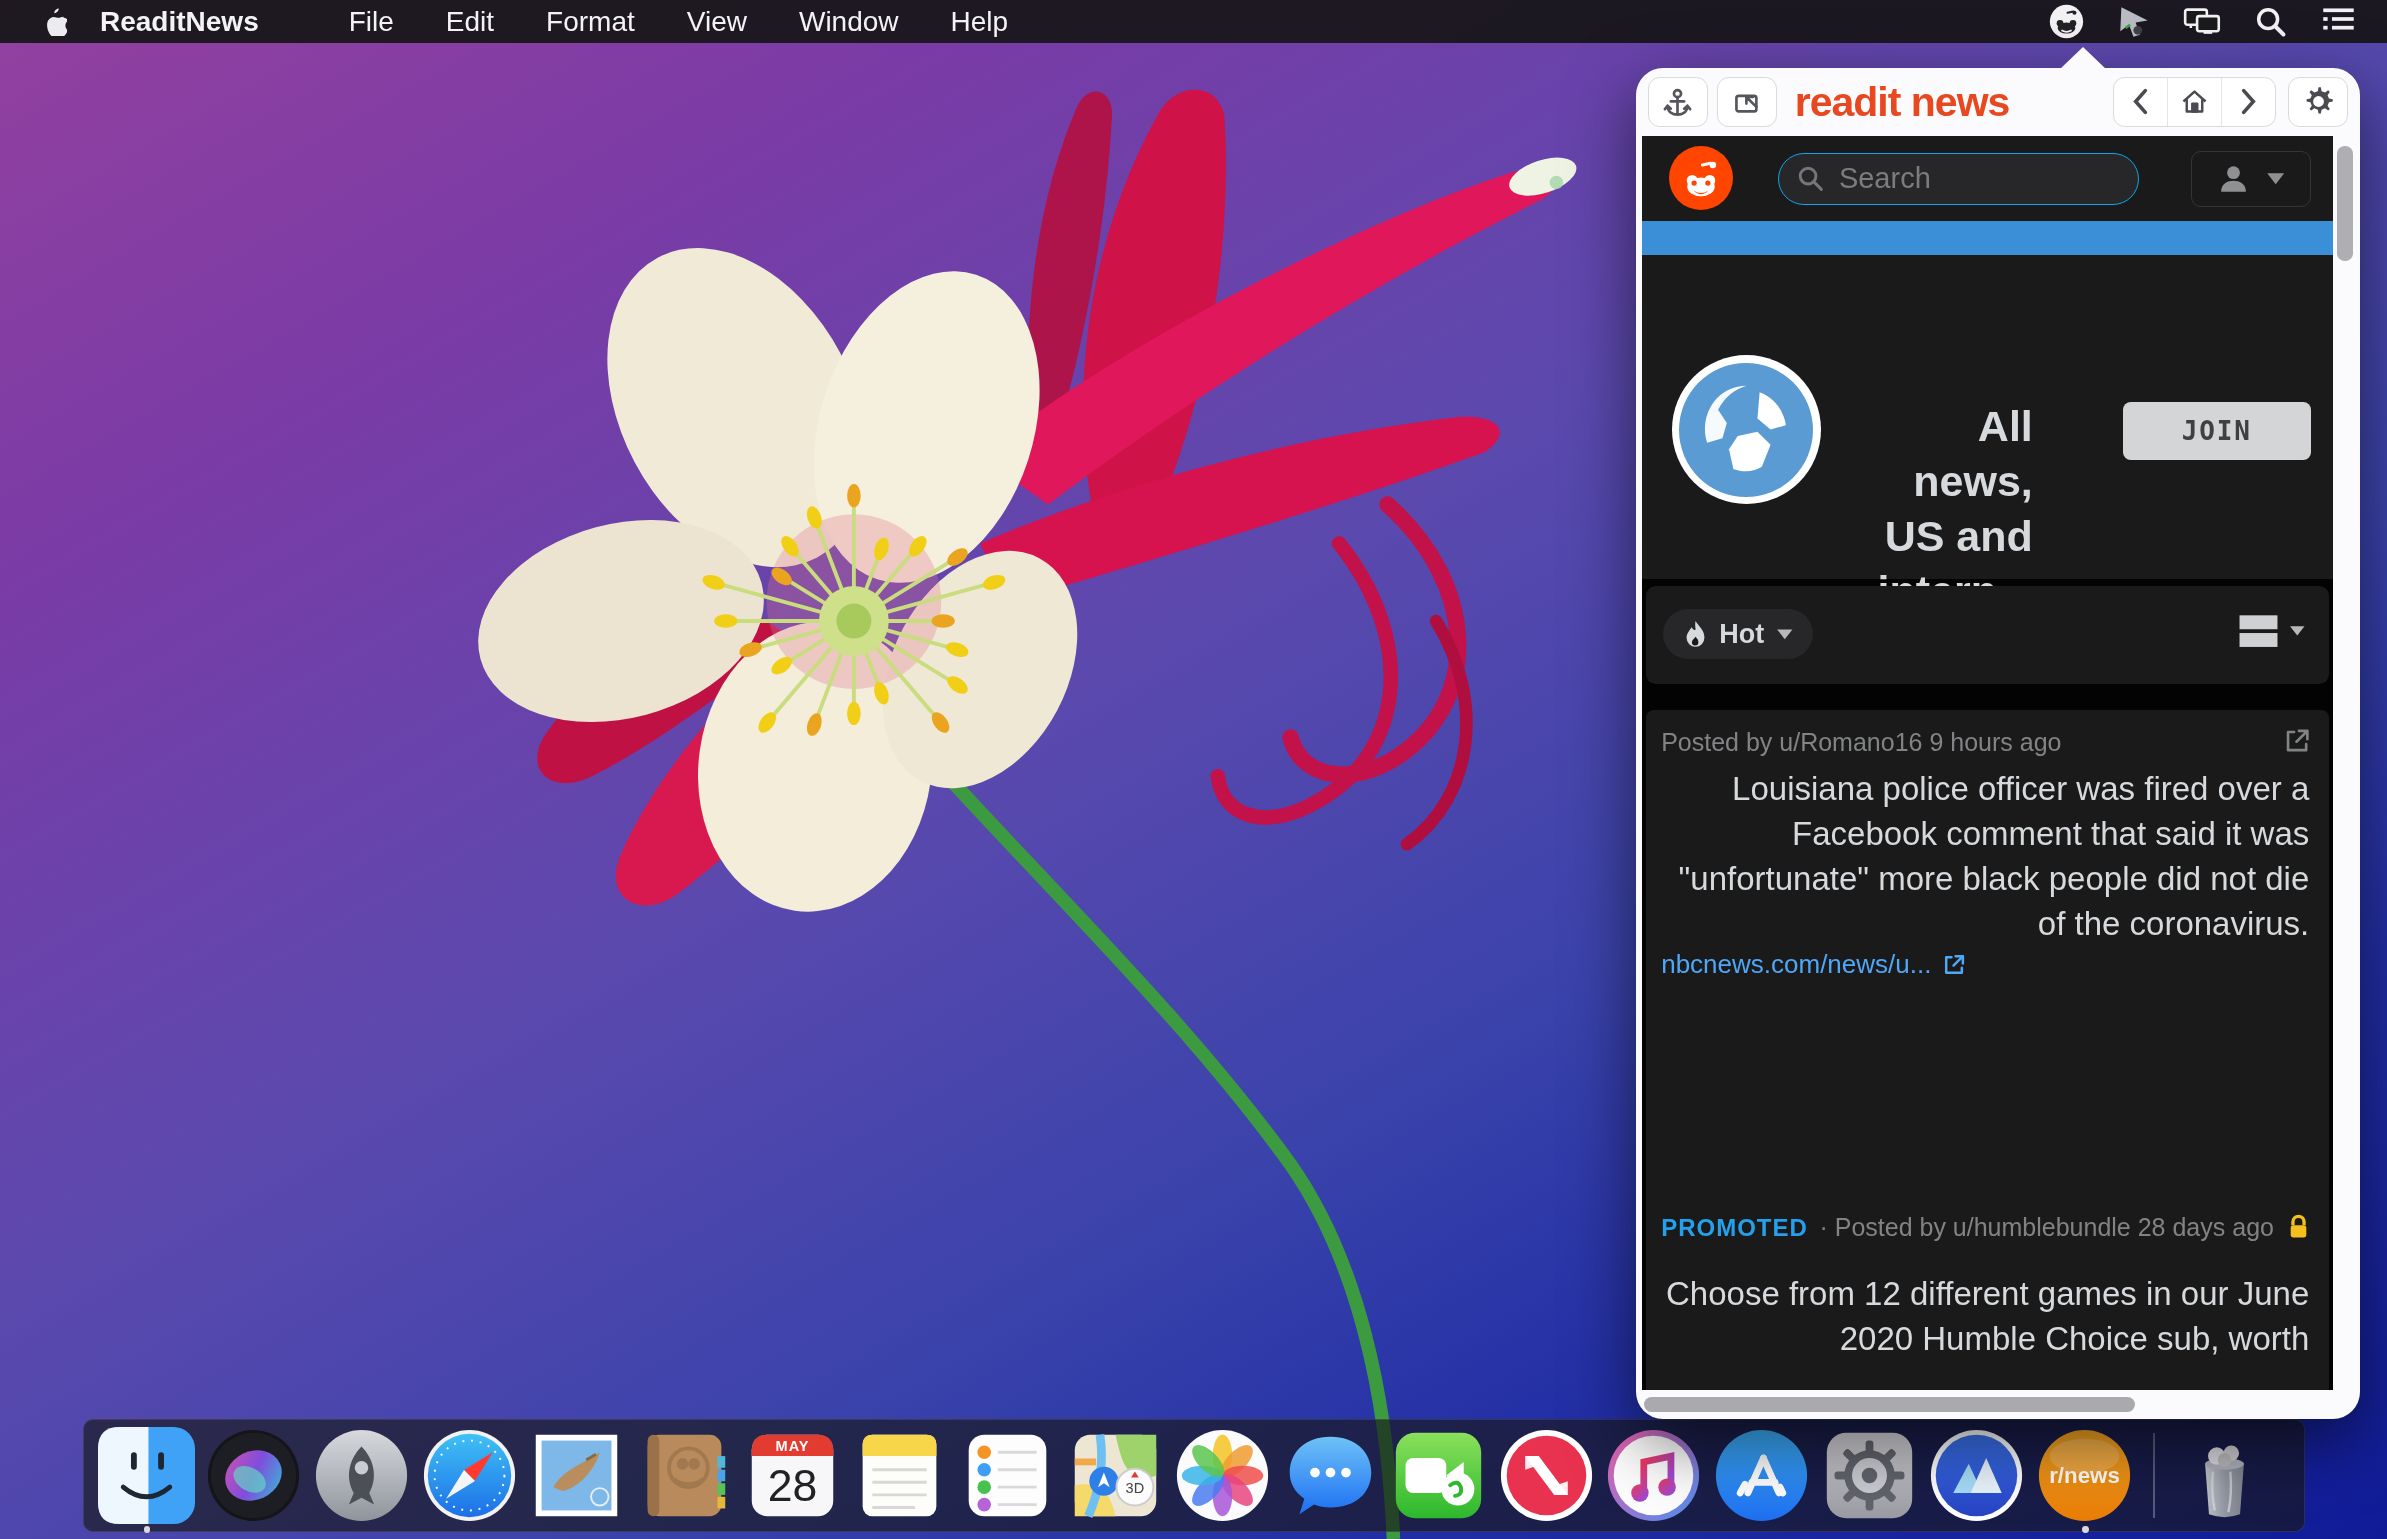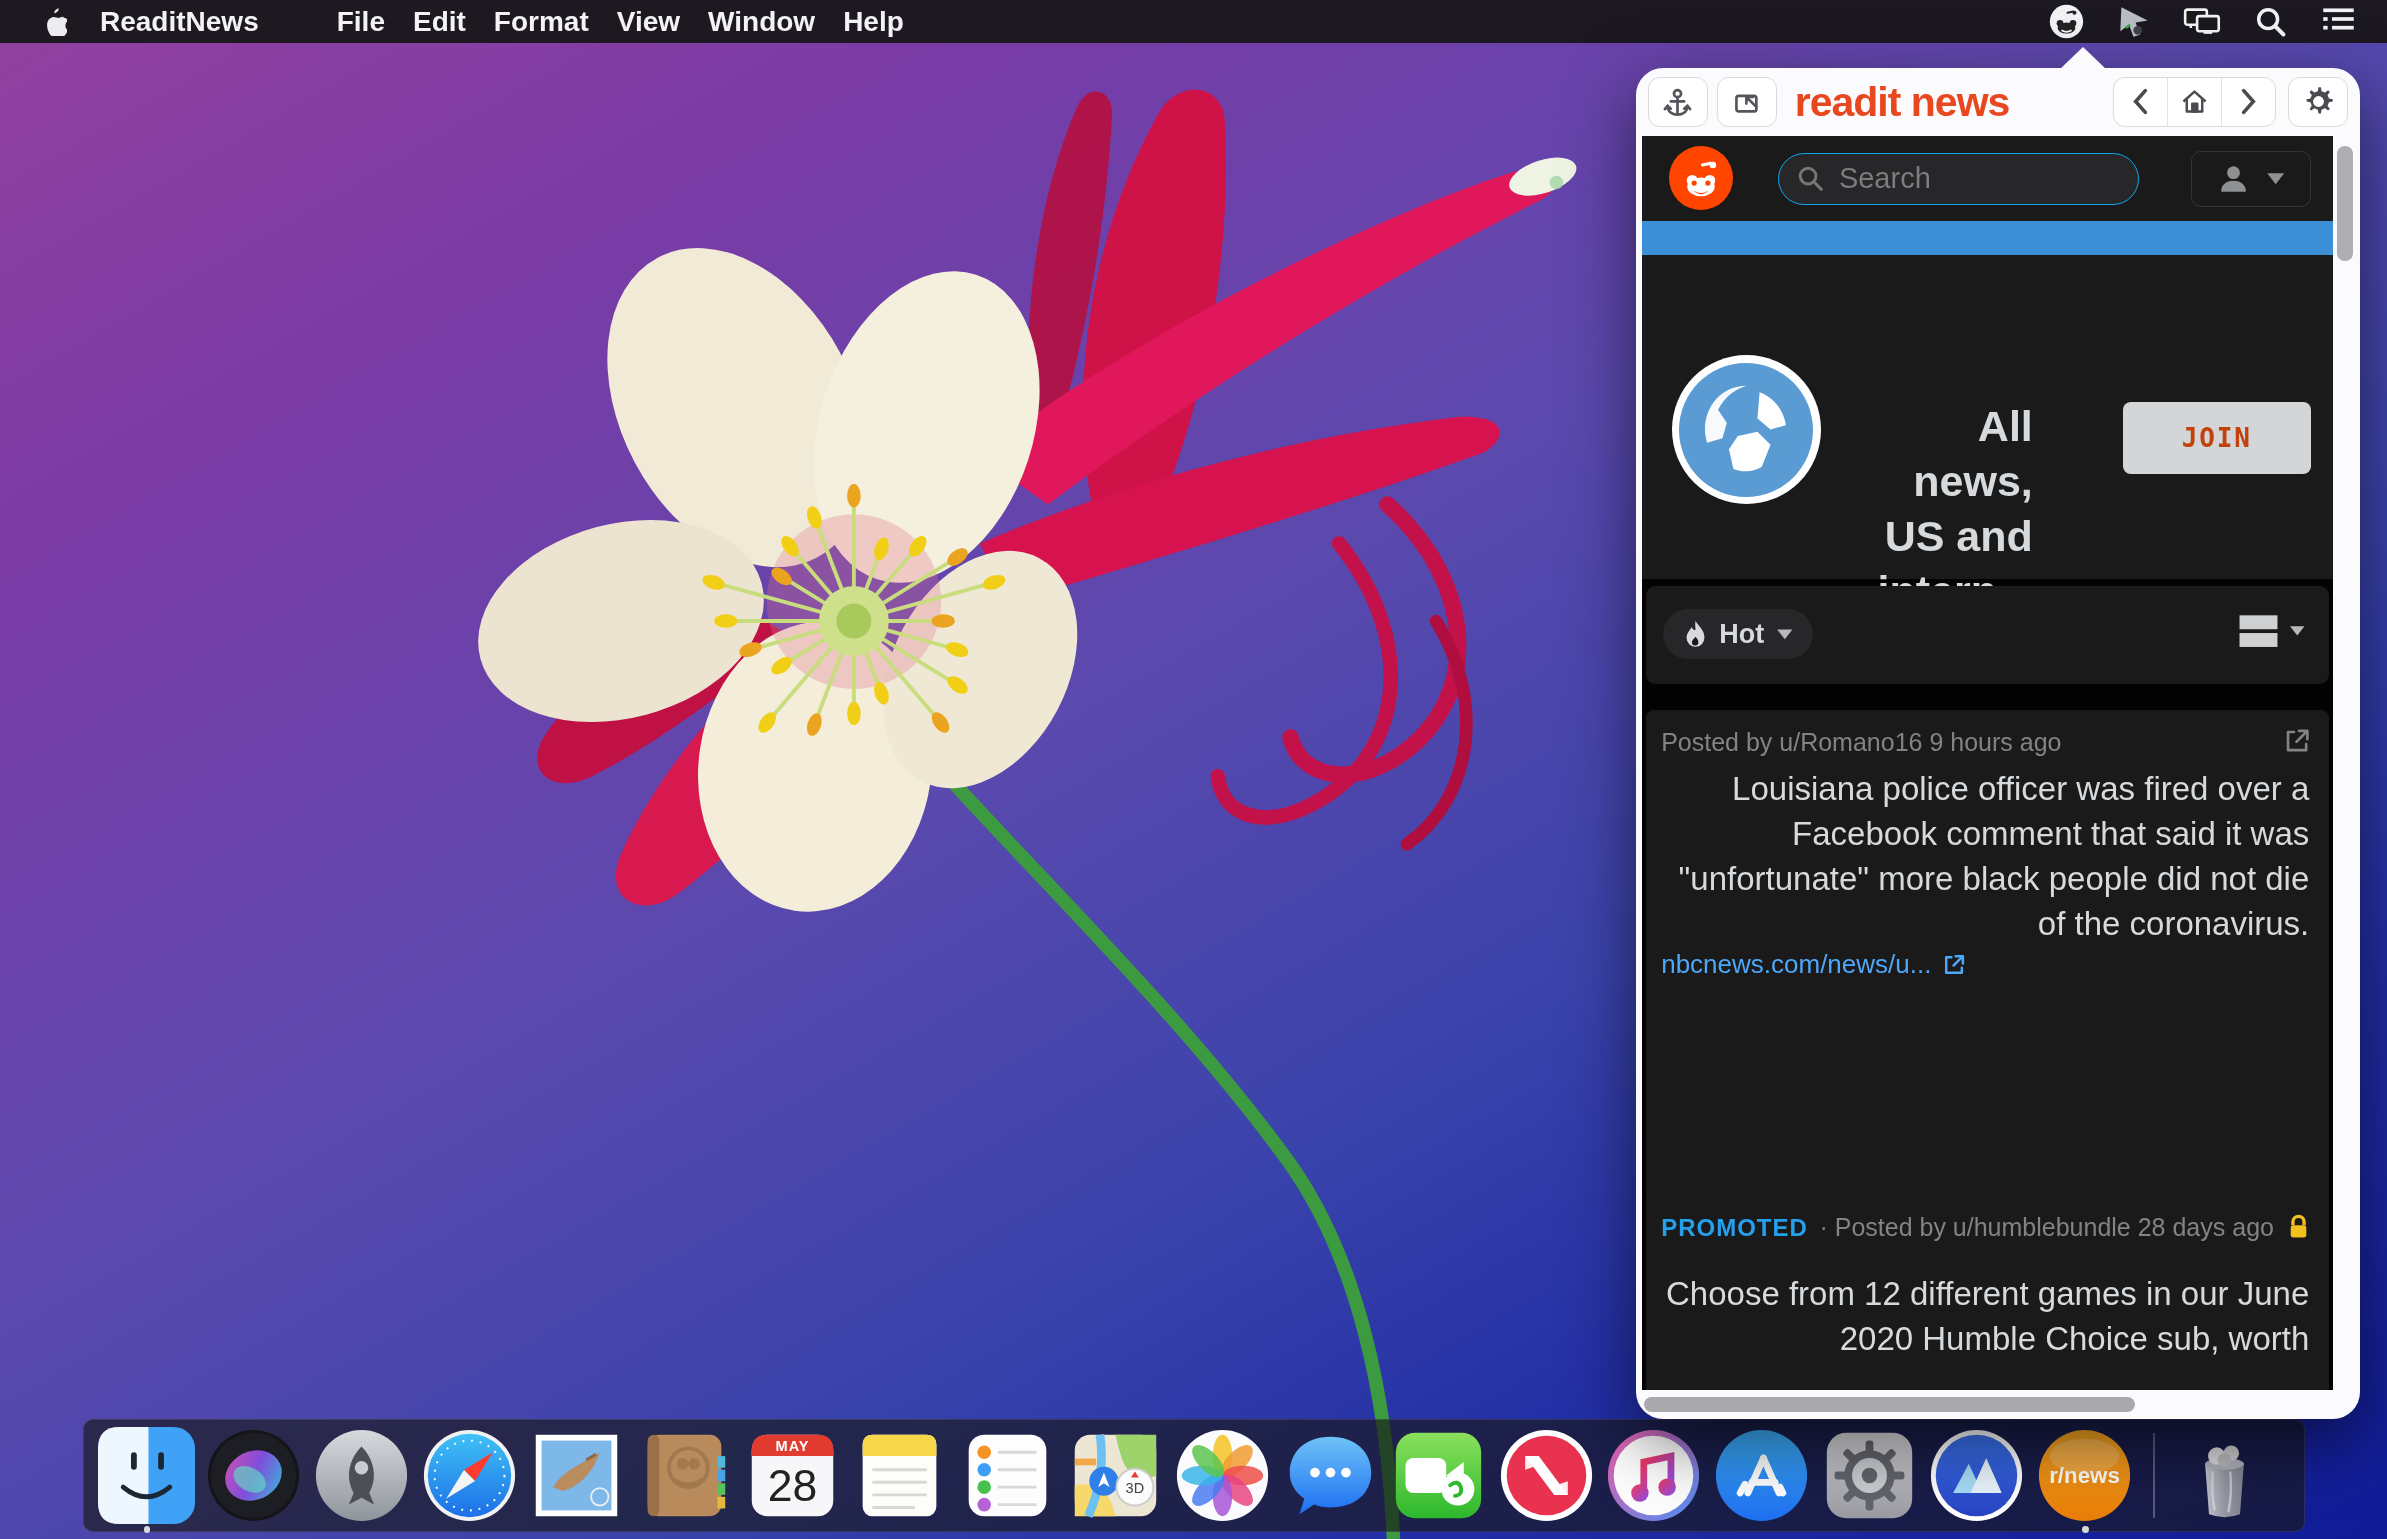--- a/index.html
+++ b/index.html
@@ -15,21 +15,21 @@
     position:relative;color:#fff;
   }
   
   #flower{position:absolute;left:0;top:0;pointer-events:none;}
   
   .menubar{position:absolute;left:0;top:0;width:2387px;height:43px;
     background:rgba(24,22,26,.95);display:flex;align-items:center;
     font-size:28px;color:#f3f3f5;z-index:40;}
   .menubar .apple{margin:0 33px 0 41px;display:flex;align-items:center;}
   .menubar .appname{font-weight:700;margin-right:64px;}
-  .menubar .mitem{margin:0 14px;font-weight:700;}
+  .menubar .mitem{margin:0 26px;font-weight:400;}
   .statusicons{margin-left:auto;display:flex;align-items:center;gap:29px;padding-right:29px;}
   .statusicons .sicon{width:39px;height:39px;display:flex;align-items:center;justify-content:center;}
   
   .pop-arrow{position:absolute;left:2059px;top:47px;width:0;height:0;z-index:49;
     border-left:24px solid transparent;border-right:24px solid transparent;border-bottom:23px solid #fbfbfd;}
   .popover{position:absolute;left:1636px;top:68px;width:724px;height:1351px;
     background:#fbfbfd;border-radius:27px;box-shadow:0 23px 68px rgba(0,0,0,.55);z-index:48;text-align:right;}
   .ptoolbar{position:absolute;left:0;top:0;width:100%;height:68px;display:flex;align-items:center;padding:0 11.6px;}
   .tbtn{width:60px;height:50px;background:#fff;border:1px solid #d9d9de;border-radius:11.6px;
     display:flex;align-items:center;justify-content:center;margin-right:9.7px;}
@@ -49,22 +49,22 @@
   .searchbox .ph{font-size:29px;color:#7b7c7e;}
   .userbtn{position:absolute;left:549px;top:14.6px;width:120px;height:56px;border:1px solid #343536;border-radius:9.7px;
     display:flex;align-items:center;justify-content:center;gap:15.5px;}
   .banner{position:absolute;left:0;top:85px;width:691px;height:34px;background:var(--banner-blue);}
   .subhead{position:absolute;left:0;top:119px;width:691px;height:324px;background:var(--card-bg);}
   .subavatar{position:absolute;left:30px;top:100px;width:149px;height:149px;border-radius:50%;
     background:#fff;display:flex;align-items:center;justify-content:center;}
   .subavatar .globe{width:134px;height:134px;border-radius:50%;background:#5a9bd3;display:flex;align-items:center;justify-content:center;}
   .subtitle{position:absolute;left:221px;top:144px;width:170px;font-size:43px;line-height:55px;font-weight:700;color:var(--text-main);}
   .subname{position:absolute;left:221px;top:388px;font-size:25px;color:var(--text-dim);}
-  .joinbtn{position:absolute;left:481px;top:147px;width:188px;height:72px;border-radius:7.8px;background:#d3d5d7;
-    color:#c2410c;font-family:"DejaVu Sans Mono",monospace;font-weight:700;font-size:26px;letter-spacing:1.9px;
+  .joinbtn{position:absolute;left:481px;top:147px;width:188px;height:58px;border-radius:7.8px;background:#d3d5d7;
+    color:#404040;font-family:"DejaVu Sans Mono",monospace;font-weight:700;font-size:26px;letter-spacing:1.9px;
     display:flex;align-items:center;justify-content:center;}
   .hotcard{position:absolute;left:3.9px;top:450px;width:683px;height:98px;background:var(--card-bg);border-radius:9.7px;}
   .hotpill{position:absolute;left:17.5px;top:23px;height:50px;padding:0 19.4px;border-radius:25px;background:#272729;
     display:flex;align-items:center;gap:11.6px;font-size:27px;font-weight:700;color:var(--text-main);}
   .viewsel{position:absolute;right:23px;top:25px;display:flex;align-items:center;gap:9.7px;}
   .card{position:absolute;left:3.9px;width:683px;background:var(--card-bg);border-radius:7.8px;}
   .card1{top:574px;height:529px;}
   .card2{top:1050px;height:204px;border-radius:7.8px 7.8px 0 0;overflow:hidden;}
   .meta{position:absolute;left:15.5px;top:17.5px;font-size:25px;color:var(--text-dim);display:flex;align-items:center;gap:11.6px;}
   .ptitle{position:absolute;left:15.5px;right:19.4px;font-size:33px;line-height:45px;font-weight:500;color:var(--text-main);}

